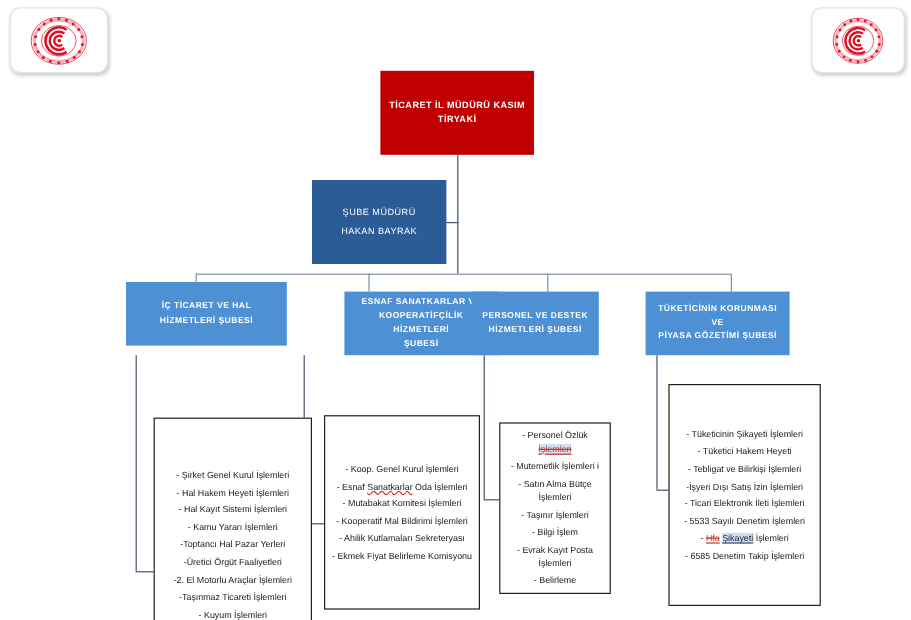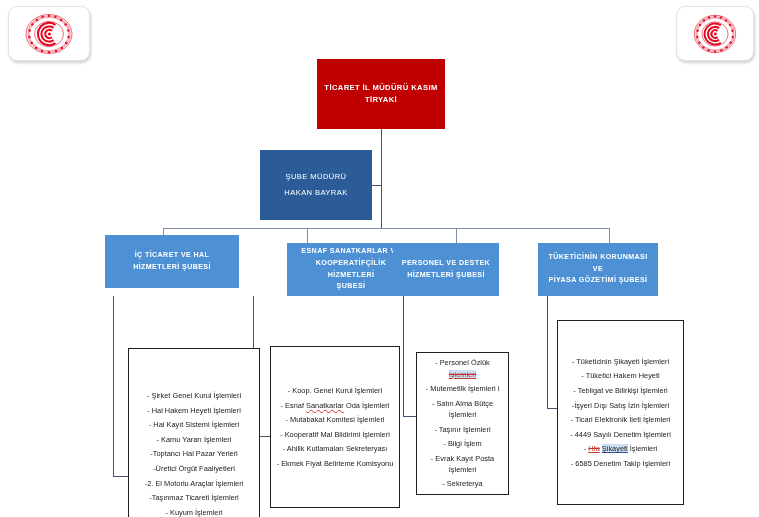--- a/index.html
+++ b/index.html
@@ -296,27 +296,27 @@
     <span class="row">- Ekmek   Fiyat  Belirleme Komisyonu</span>
   </div>
 
   <div class="listbox list-3">
     <span class="row">- Personel  Özlük <span class="strike-red hl-blue">İşlemleri</span></span>
     <span class="row">- Mutemetlik   İşlemleri i</span>
     <span class="row">- Satın Alma  Bütçe İşlemleri</span>
     <span class="row">- Taşınır  İşlemleri</span>
     <span class="row">- Bilgi  İşlem</span>
     <span class="row">- Evrak  Kayıt  Posta İşlemleri</span>
-    <span class="row">- Sekreterya</span>
+    <span class="row">- Belirleme</span>
   </div>
 
   <div class="listbox list-4">
     <span class="row">- Tüketicinin  Şikayeti İşlemleri</span>
     <span class="row">- Tüketici  Hakem  Heyeti</span>
     <span class="row">- Tebligat  ve Bilirkişi İşlemleri</span>
     <span class="row">-İşyeri   Dışı Satış İzin İşlemleri</span>
     <span class="row">- Ticari  Elektronik  İleti İşlemleri</span>
-    <span class="row">- 4449 Sayılı  Denetim İşlemleri</span>
+    <span class="row">- 5533 Sayılı  Denetim İşlemleri</span>
     <span class="row">- <span class="strike-red">Hfa</span> <span class="ul-blue hl-blue">Şikayeti</span>  İşlemleri</span>
     <span class="row">- 6585 Denetim  Takip İşlemleri</span>
   </div>
 
 </div>
 
 </body></html>

